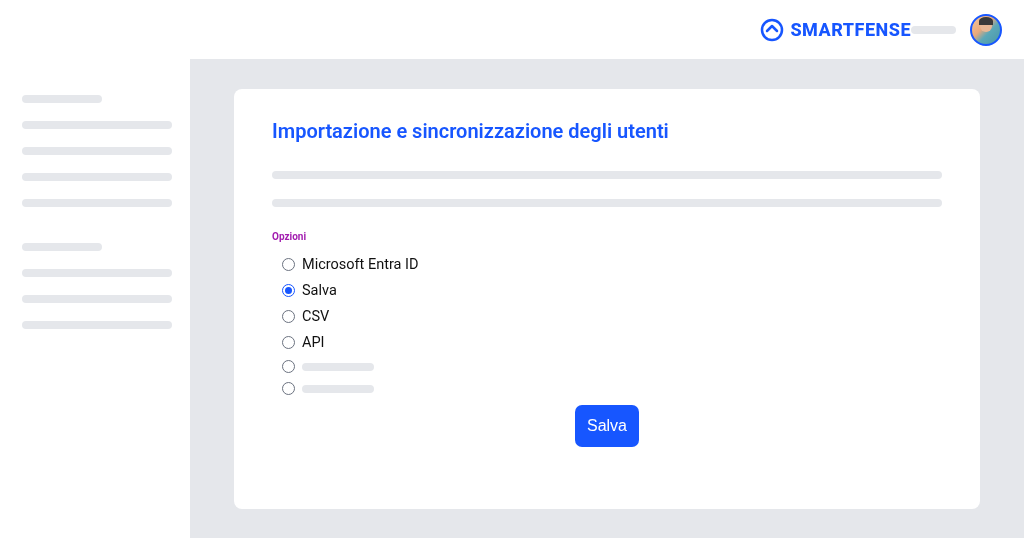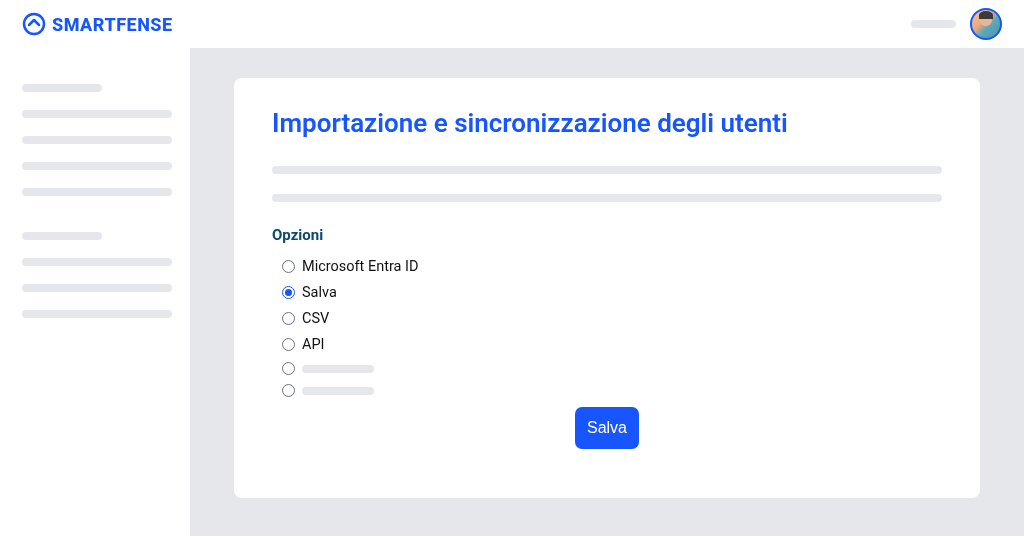--- a/index.html
+++ b/index.html
@@ -5,24 +5,24 @@
     * { margin: 0; padding: 0; box-sizing: border-box; }
     body {
       font-family: -apple-system, BlinkMacSystemFont, 'Segoe UI', Roboto, Arial, sans-serif;
       background: #ffffff;
       width: 1024px;
       height: 538px;
       overflow: hidden;
     }
     .header {
       display: flex;
-      justify-content: space-between;
+      justify-content: flex-end;
       align-items: center;
       padding: 10px 22px;
-      height: 48px;
+      height: 59px;
       background: #fff;
     }
     .logo-wrap {
       display: flex;
       align-items: center;
       gap: 6px;
     }
     .logo-icon {
       width: 24px;
       height: 24px;
@@ -102,35 +102,35 @@
       padding: 30px 44px 0 44px;
     }
     .card {
       background: #fff;
       border-radius: 8px;
       padding: 30px 38px 28px 38px;
       height: 420px;
     }
     .card-title {
       color: #1756ff;
-      font-size: 26px;
+      font-size: 20px;
       font-weight: 600;
       margin-bottom: 28px;
     }
     .desc-skel {
       height: 8px;
       background: #e5e7eb;
       border-radius: 4px;
       margin-bottom: 20px;
       width: 100%;
     }
     .options-label {
       font-weight: 700;
-      font-size: 15px;
-      color: #0c4a6e;
+      font-size: 10px;
+      color: #a21caf;
       margin-top: 24px;
       margin-bottom: 14px;
     }
     .options-list {
       padding-left: 10px;
     }
     .radio-row {
       display: flex;
       align-items: center;
       gap: 7px;

